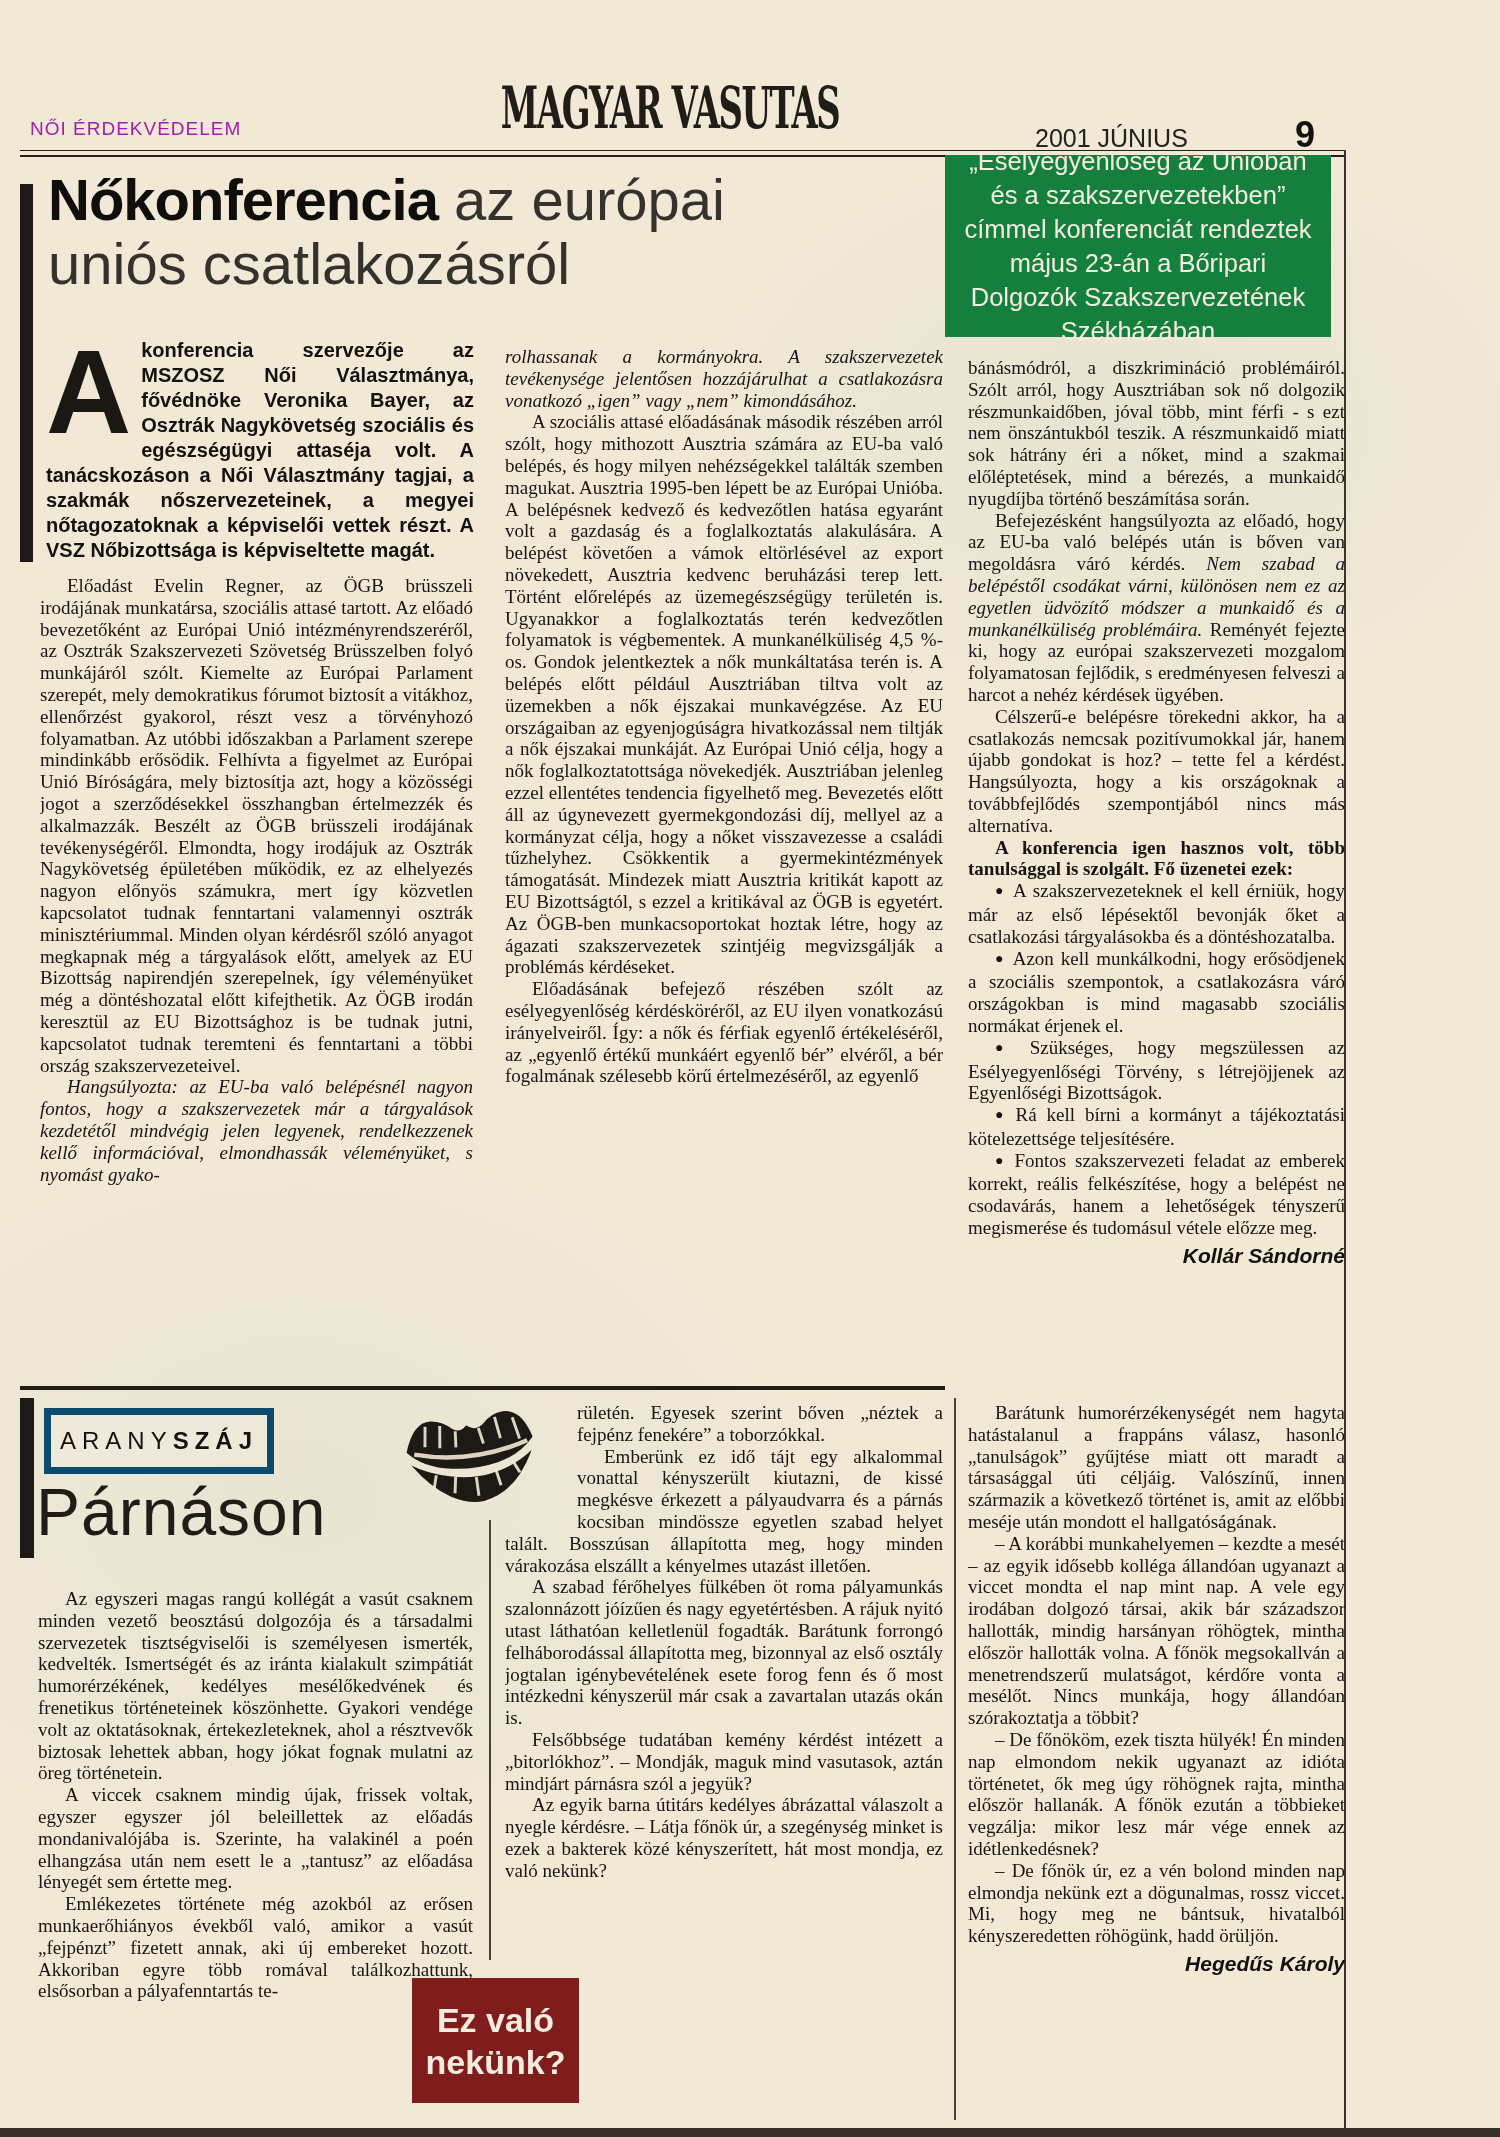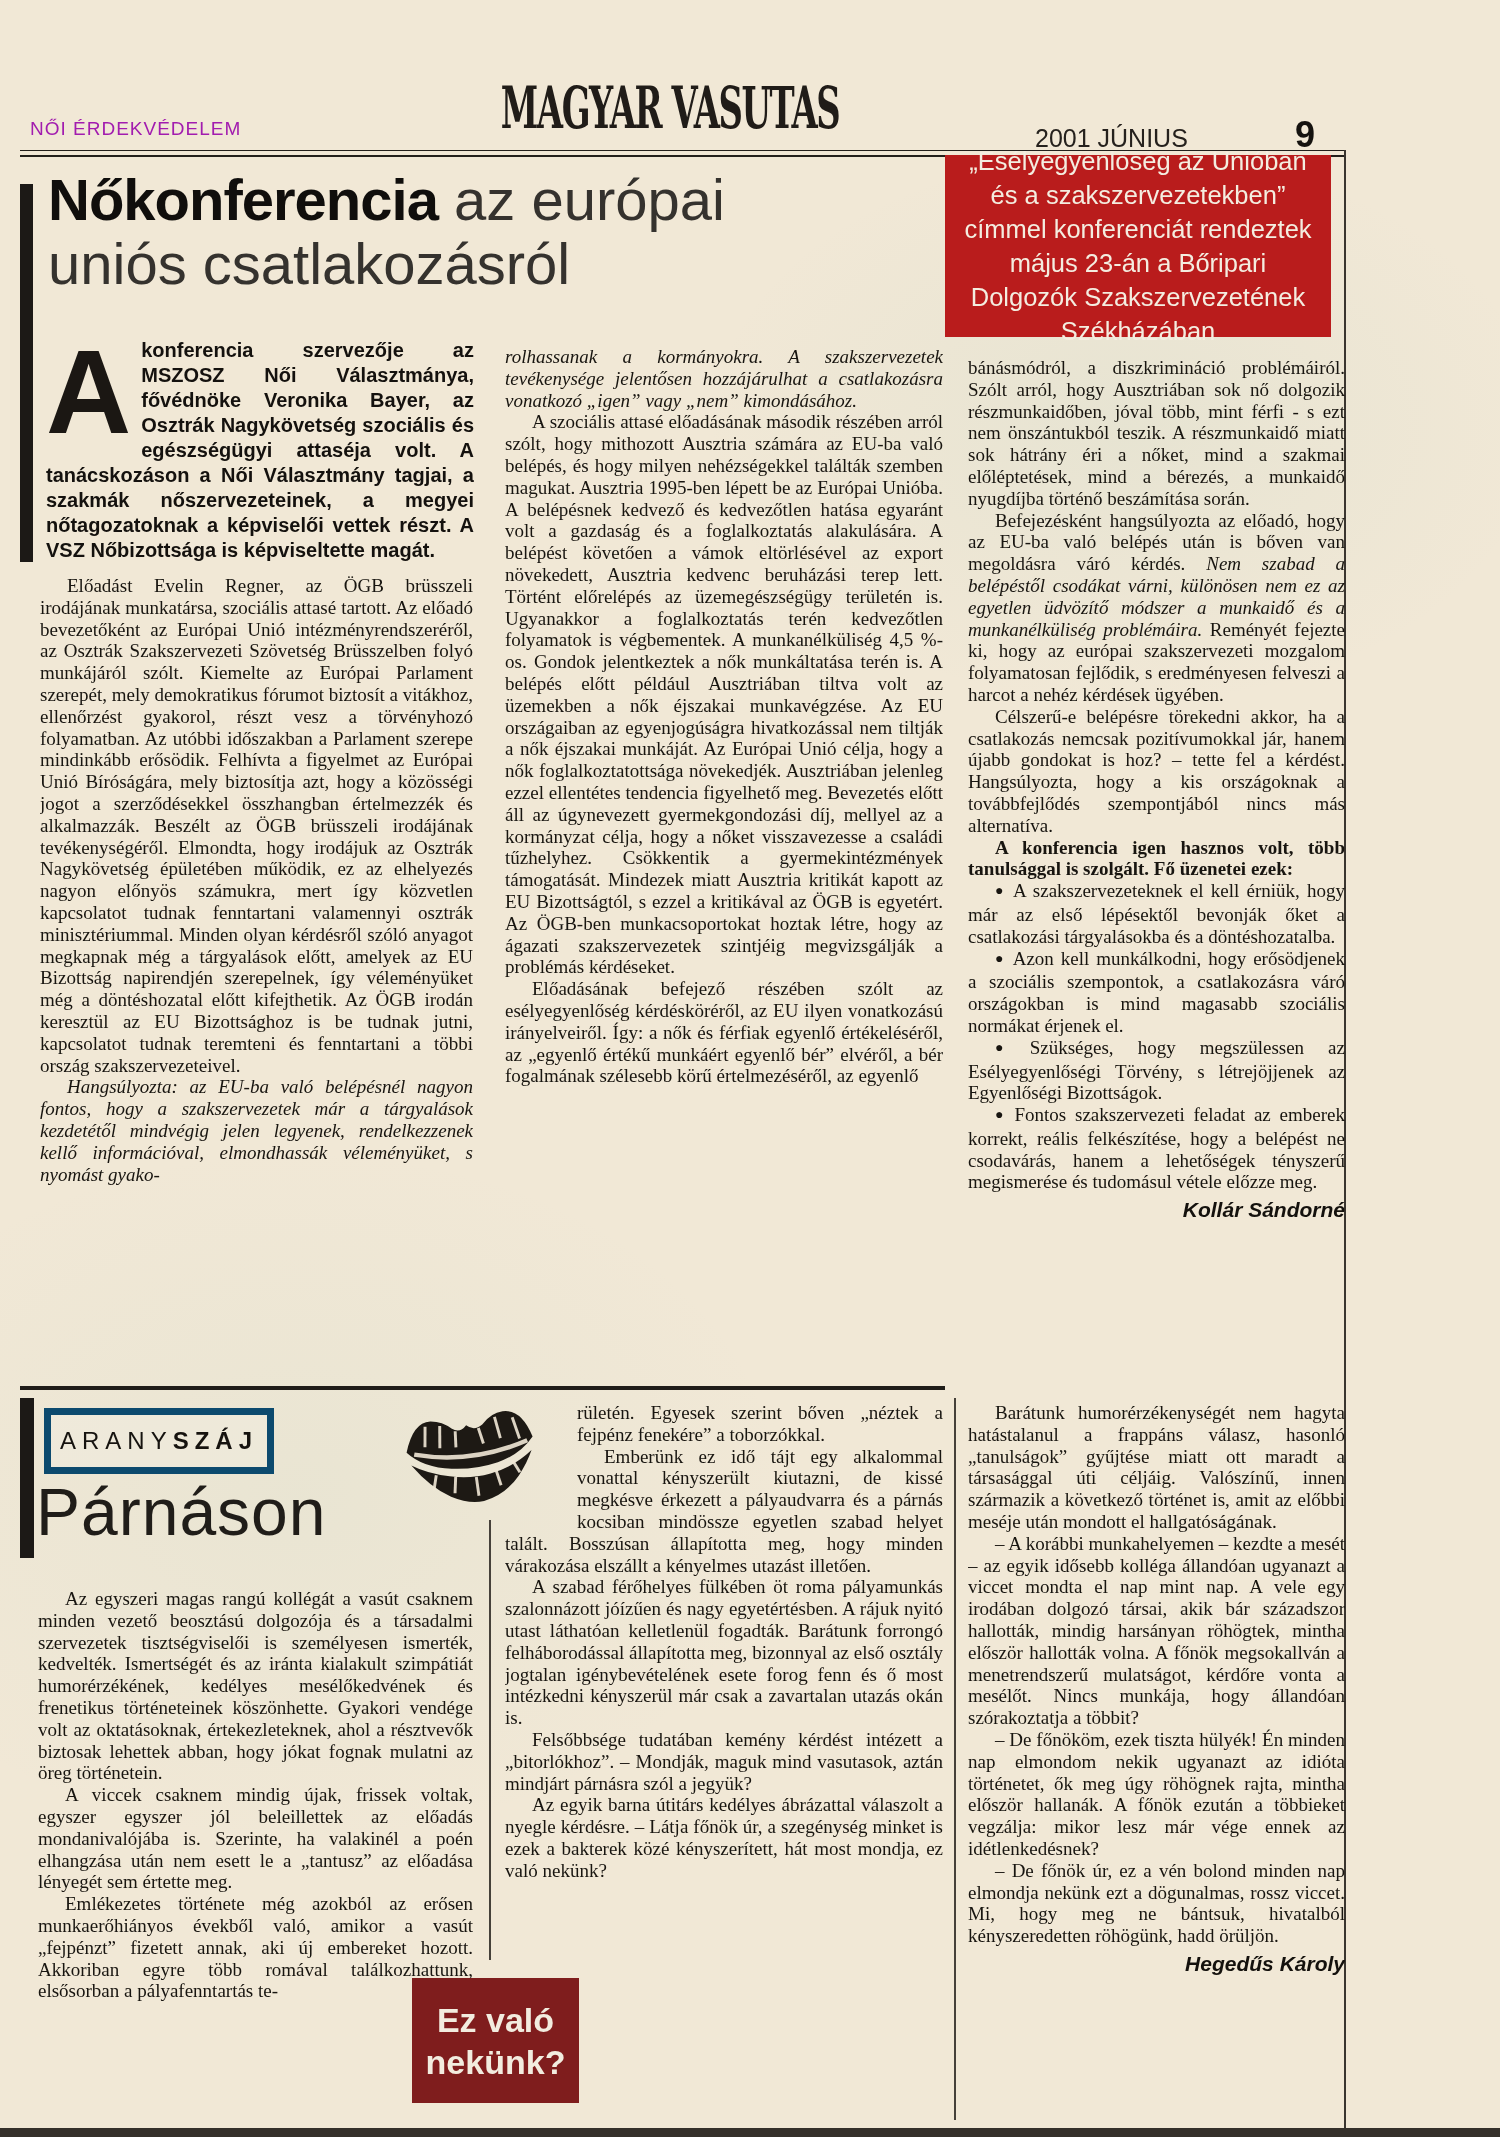--- a/index.html
+++ b/index.html
@@ -21,21 +21,21 @@
   .page-number{left:1295px;top:114px;font-family:"Liberation Sans",sans-serif;font-size:36px;font-weight:900;color:#15120f;}
   .rule-top{left:20px;top:150px;width:1325px;height:4px;border-top:1px solid #23201c;border-bottom:2px solid #23201c;}
   .rule-right{left:1344px;top:150px;width:2px;height:1987px;background:#3a352f;}
   .rule-bottom-strip{left:0px;top:2128px;width:1500px;height:9px;background:#35302a;}
   
   .head-bar{left:20px;top:184px;width:13px;height:378px;background:#1c1916;}
   .headline{left:48px;top:168px;width:900px;font-family:"Liberation Sans",sans-serif;line-height:64px;font-size:58px;letter-spacing:0px;}
   .headline .hl-bold{font-weight:900;color:#100e0c;letter-spacing:-1px;}
   .headline .hl-light{font-weight:400;color:#35322e;}
   
-  .info-box{left:945px;top:155px;width:386px;height:182px;background:#b91c1c;display:flex;align-items:center;justify-content:center;}
+  .info-box{left:945px;top:155px;width:386px;height:182px;background:#15803d;display:flex;align-items:center;justify-content:center;}
   .info-box div{font-family:"Liberation Sans",sans-serif;color:#f4ede0;font-size:25.5px;line-height:34px;text-align:center;padding:0 14px;}
   
   .lead{left:46px;top:338px;width:428px;font-family:"Liberation Sans",sans-serif;font-weight:700;font-size:20px;line-height:25px;text-align:justify;color:#14110e;}
   .dropcap{float:left;font-size:118px;line-height:96px;font-weight:900;padding:6px 10px 0 0;color:#1b1713;}
   
   .col{font-size:19px;line-height:21.8px;text-align:justify;color:#181510;}
   .col p{margin:0;}
   .col p.ind{text-indent:27px;}
   .s-n{font-style:normal;}
   .s-i{font-style:italic;}
@@ -103,20 +103,21 @@
     <p class="ind"><span class="s-n">Előadásának befejező részében szólt az esélyegyenlőség kérdésköréről, az EU ilyen vonatkozású irányelveiről. Így: a nők és férfiak egyenlő értékeléséről, az „egyenlő értékű munkáért egyenlő bér” elvéről, a bér fogalmának szélesebb körű értelmezéséről, az egyenlő</span></p>
   </div>
 <div class="abs col m-col3">
   <p><span class="s-n">bánásmódról, a diszkrimináció problémáiról. Szólt arról, hogy Ausztriában sok nő dolgozik részmunkaidőben, jóval több, mint férfi - s ezt nem önszántukból teszik. A részmunkaidő miatt sok hátrány éri a nőket, mind a szakmai előléptetések, mind a bérezés, a munkaidő nyugdíjba történő beszámítása során.</span></p>
     <p class="ind"><span class="s-n">Befejezésként hangsúlyozta az előadó, hogy az EU-ba való belépés után is bőven van megoldásra váró kérdés. </span><span class="s-i">Nem szabad a belépéstől csodákat várni, különösen nem ez az egyetlen üdvözítő módszer a munkaidő és a munkanélküliség problémáira.</span><span class="s-n"> Reményét fejezte ki, hogy az európai szakszervezeti mozgalom folyamatosan fejlődik, s eredményesen felveszi a harcot a nehéz kérdések ügyében.</span></p>
     <p class="ind"><span class="s-n">Célszerű-e belépésre törekedni akkor, ha a csatlakozás nemcsak pozitívumokkal jár, hanem újabb gondokat is hoz? – tette fel a kérdést. Hangsúlyozta, hogy a kis országoknak a továbbfejlődés szempontjából nincs más alternatíva.</span></p>
     <p class="ind"><span class="s-b">A konferencia igen hasznos volt, több tanulsággal is szolgált. Fő üzenetei ezek:</span></p>
     <p class="ind"><span class="bul">●</span><span class="s-n">A szakszervezeteknek el kell érniük, hogy már az első lépésektől bevonják őket a csatlakozási tárgyalásokba és a döntéshozatalba.</span></p>
     <p class="ind"><span class="bul">●</span><span class="s-n">Azon kell munkálkodni, hogy erősödjenek a szociális szempontok, a csatlakozásra váró országokban is mind magasabb szociális normákat érjenek el.</span></p>
     <p class="ind"><span class="bul">●</span><span class="s-n">Szükséges, hogy megszülessen az Esélyegyenlőségi Törvény, s létrejöjjenek az Egyenlőségi Bizottságok.</span></p>
+    <p class="ind"><span class="bul">●</span><span class="s-n">Rá kell bírni a kormányt a tájékoztatási kötelezettsége teljesítésére.</span></p>
     <p class="ind"><span class="bul">●</span><span class="s-n">Fontos szakszervezeti feladat az emberek korrekt, reális felkészítése, hogy a belépést ne csodavárás, hanem a lehetőségek tényszerű megismerése és tudomásul vétele előzze meg.</span></p>
     <div class="sig">Kollár Sándorné</div>
 </div>
 
 <div class="abs rule-mid"></div>
 
 <div class="abs a2-bar"></div>
 <div class="abs rubric-box">
   <span><span>ARANY</span><span class="rubric-bold">SZÁJ</span></span>
 </div>

